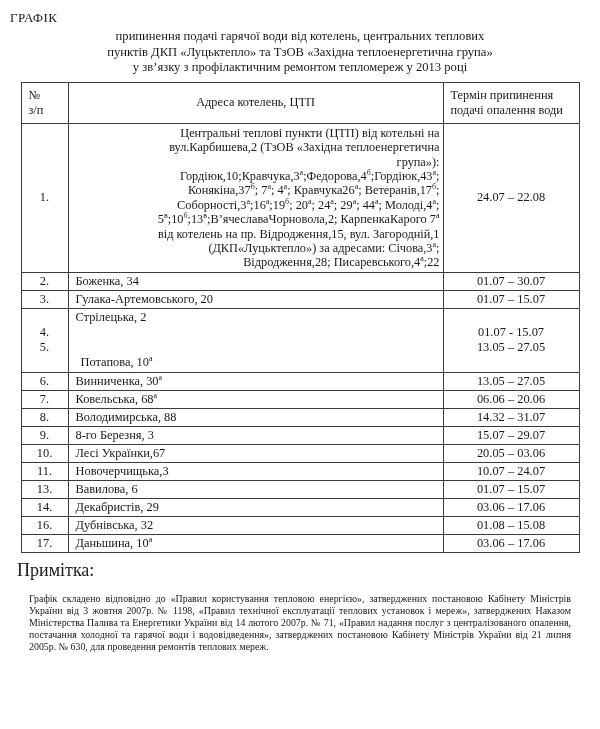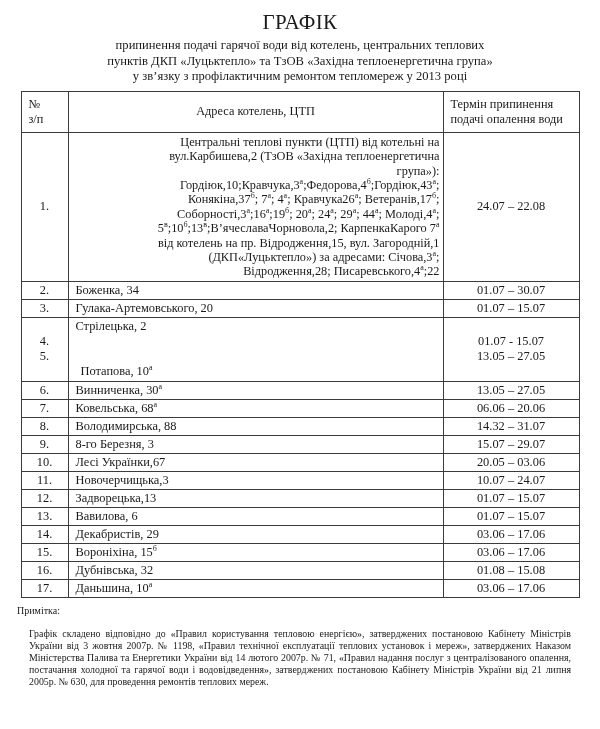--- a/index.html
+++ b/index.html
@@ -17,22 +17,22 @@
   }
   .page {
     width: 600px;
     height: 729px;
     box-sizing: border-box;
     padding: 6px 10px 0 10px;
   }
 
   
   .doc-title {
-    text-align: center;
-    font-size: 21px;
+    text-align: left;
+    font-size: 13px;
     letter-spacing: 0.4px;
     margin: 4px 0 3px 0;
     font-weight: normal;
   }
   .subtitle-block {
     text-align: center;
     font-size: 12.6px;
     line-height: 15.6px;
     padding: 0 12px;
   }
@@ -104,21 +104,21 @@
   .stack-line { display: block; line-height: 15.5px; white-space: nowrap; }
   .stack-line.sub { padding-left: 5px; margin-top: 30px; }
   td.pair { padding-top: 1px; padding-bottom: 1px; }
 
   
   .note-wrap {
     margin: 7px auto 0 auto;
     width: 566px;
   }
   .note-title {
-    font-size: 10px;
+    font-size: 18px;
     margin-bottom: 10px;
   }
   .note-body {
     font-size: 9.9px;
     line-height: 12.1px;
     text-align: justify;
     text-justify: inter-word;
   }
   .note-body p { margin: 12px; }
 </style>
@@ -224,37 +224,27 @@
         <td class="num">10.</td>
         <td class="addr">Лесі Українки,67</td>
         <td class="term">20.05 – 03.06</td>
       </tr>
       <tr>
         <td class="num">11.</td>
         <td class="addr">Новочерчищька,3</td>
         <td class="term">10.07 – 24.07</td>
       </tr>
       <tr>
-        <td class="num">12.</td>
-        <td class="addr">Задворецька,13</td>
-        <td class="term">01.07 – 15.07</td>
-      </tr>
-      <tr>
         <td class="num">13.</td>
         <td class="addr">Вавилова, 6</td>
         <td class="term">01.07 – 15.07</td>
       </tr>
       <tr>
         <td class="num">14.</td>
         <td class="addr">Декабристів, 29</td>
-        <td class="term">03.06 – 17.06</td>
-      </tr>
-      <tr>
-        <td class="num">15.</td>
-        <td class="addr">Вороніхіна, 15<sup>б</sup></td>
         <td class="term">03.06 – 17.06</td>
       </tr>
       <tr>
         <td class="num">16.</td>
         <td class="addr">Дубнівська, 32</td>
         <td class="term">01.08 – 15.08</td>
       </tr>
       <tr>
         <td class="num">17.</td>
         <td class="addr">Даньшина, 10<sup>а</sup></td>

